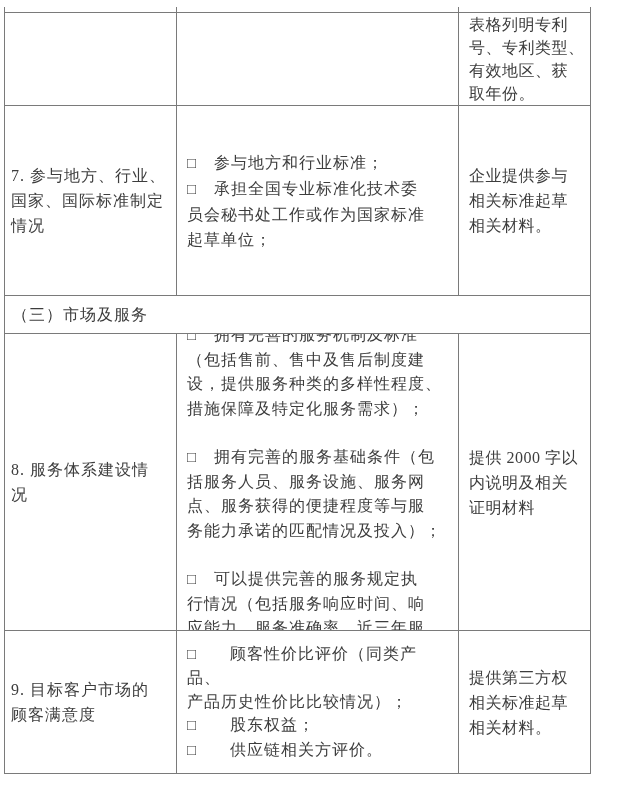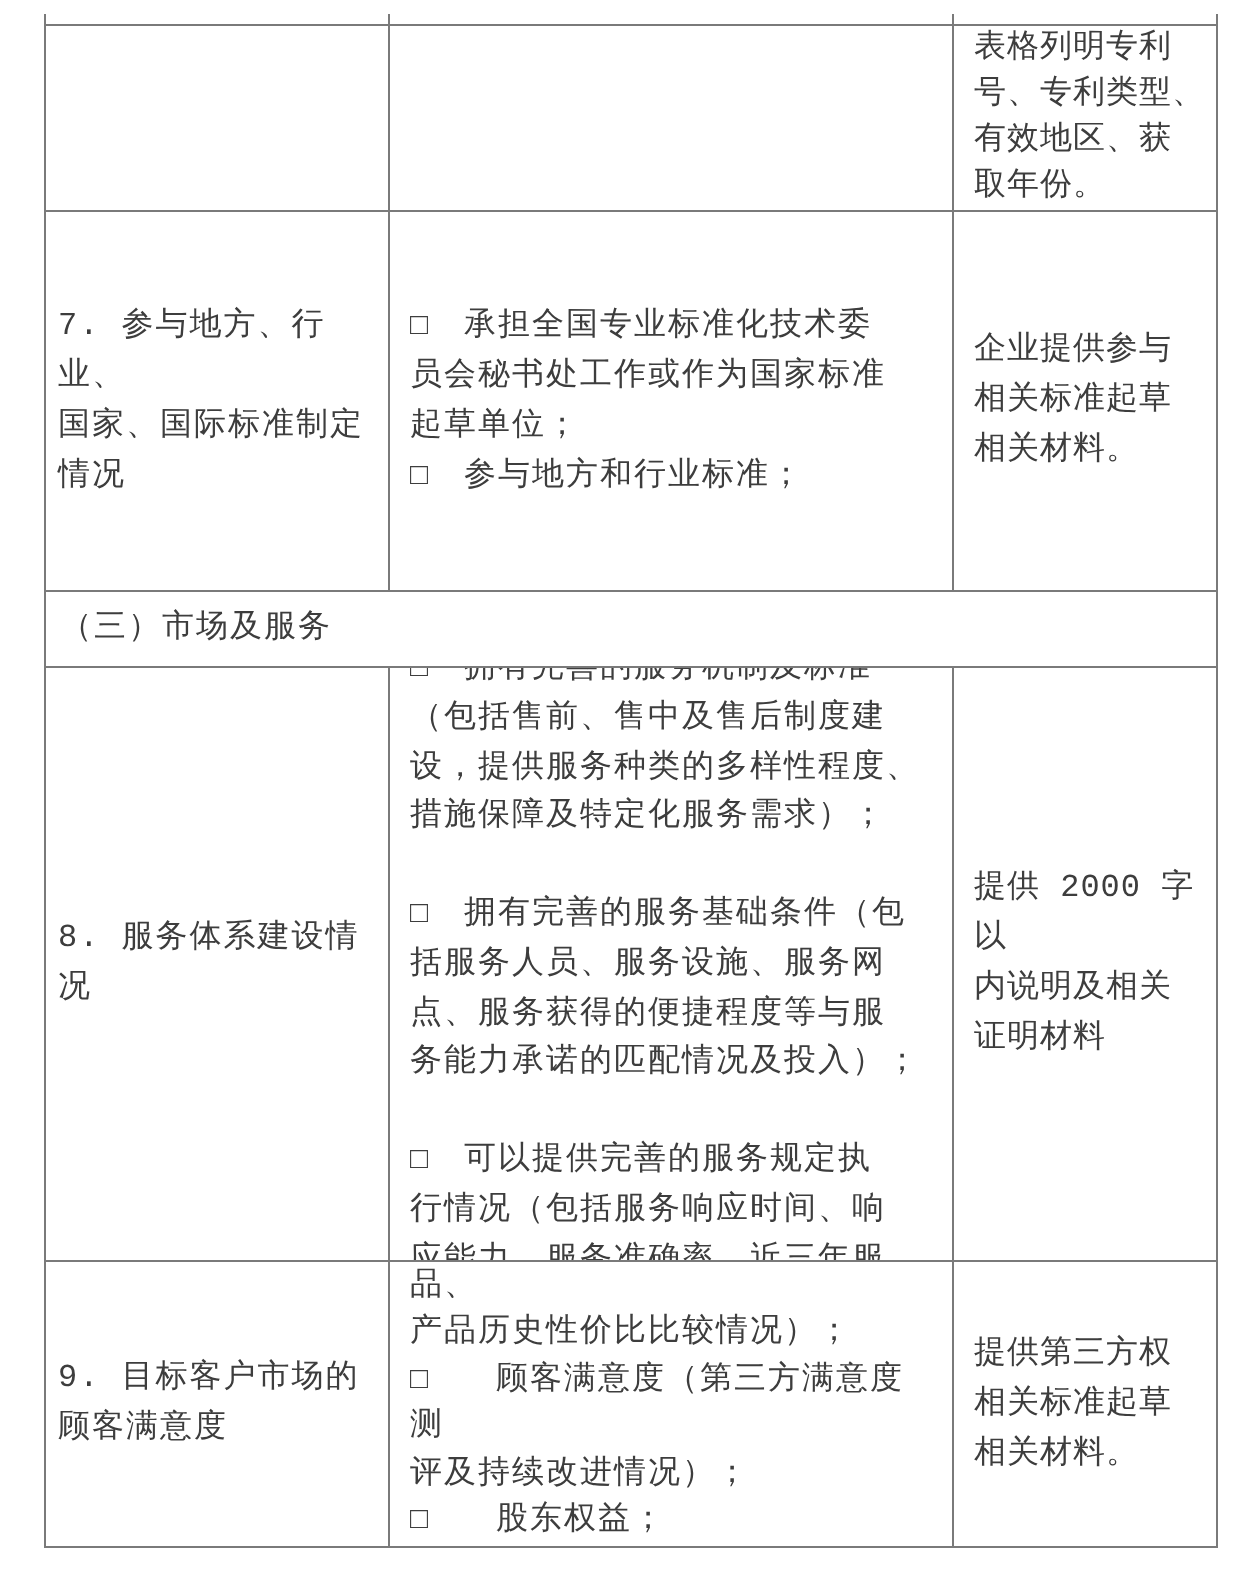--- a/index.html
+++ b/index.html
@@ -11,24 +11,24 @@
   html, body {
     width: 630px; height: 798px;
     background: var(--bg);
     font-family: "Liberation Serif", "DejaVu Serif", serif;
     color: var(--txt);
     overflow: hidden;
   }
   .page { position: relative; width: 630px; height: 798px; background: var(--bg); }
 
   .doc-table {
-    position: absolute; left: 22px; top: 7px; width: 587px;
+    position: absolute; left: 4px; top: 7px; width: 587px;
     border-left: 1px solid var(--bd);
     border-right: 1px solid var(--bd);
-    font-size: 16px; line-height: 25px; letter-spacing: 1px; font-family: Liberation Mono, monospace;
+    font-size: 16px; line-height: 25px; letter-spacing: 1px;
   }
   .row { display: flex; border-bottom: 1px solid var(--bd); overflow: hidden; }
   .row-stub { height: 6px; }
   .row-a    { height: 93px; }
   .row-7    { height: 190px; }
   .row-sec  { height: 38px; }
   .row-8    { height: 297px; }
   .row-9    { height: 143px; }
 
   .c { overflow: hidden; }
@@ -79,24 +79,24 @@
       </div>
     </div>
 
     <div class="row row-7">
       <div class="c c1">
         <div class="txt">7. 参与地方、行业、
 国家、国际标准制定
 情况</div>
       </div>
       <div class="c c2">
+        <div class="item"><span class="cb">□</span><span class="it">参与地方和行业标准；</span></div>
         <div class="item"><span class="cb">□</span><span class="it">承担全国专业标准化技术委
 员会秘书处工作或作为国家标准
 起草单位；</span></div>
-        <div class="item"><span class="cb">□</span><span class="it">参与地方和行业标准；</span></div>
       </div>
       <div class="c c3">
         <div class="txt">企业提供参与
 相关标准起草
 相关材料。</div>
       </div>
     </div>
 
     <div class="row row-sec">
       <div class="sec-cell">
@@ -131,22 +131,20 @@
     </div>
 
     <div class="row row-9">
       <div class="c c1">
         <div class="txt">9. 目标客户市场的
 顾客满意度</div>
       </div>
       <div class="c c2">
         <div class="item"><span class="cb">□</span><span class="it">顾客性价比评价（同类产品、
 产品历史性价比比较情况）；</span></div>
-        <div class="item"><span class="cb">□</span><span class="it">顾客满意度（第三方满意度测
-评及持续改进情况）；</span></div>
         <div class="item"><span class="cb">□</span><span class="it">股东权益；</span></div>
         <div class="item"><span class="cb">□</span><span class="it">供应链相关方评价。</span></div>
       </div>
       <div class="c c3">
         <div class="txt">提供第三方权
 相关标准起草
 相关材料。</div>
       </div>
     </div>
 

